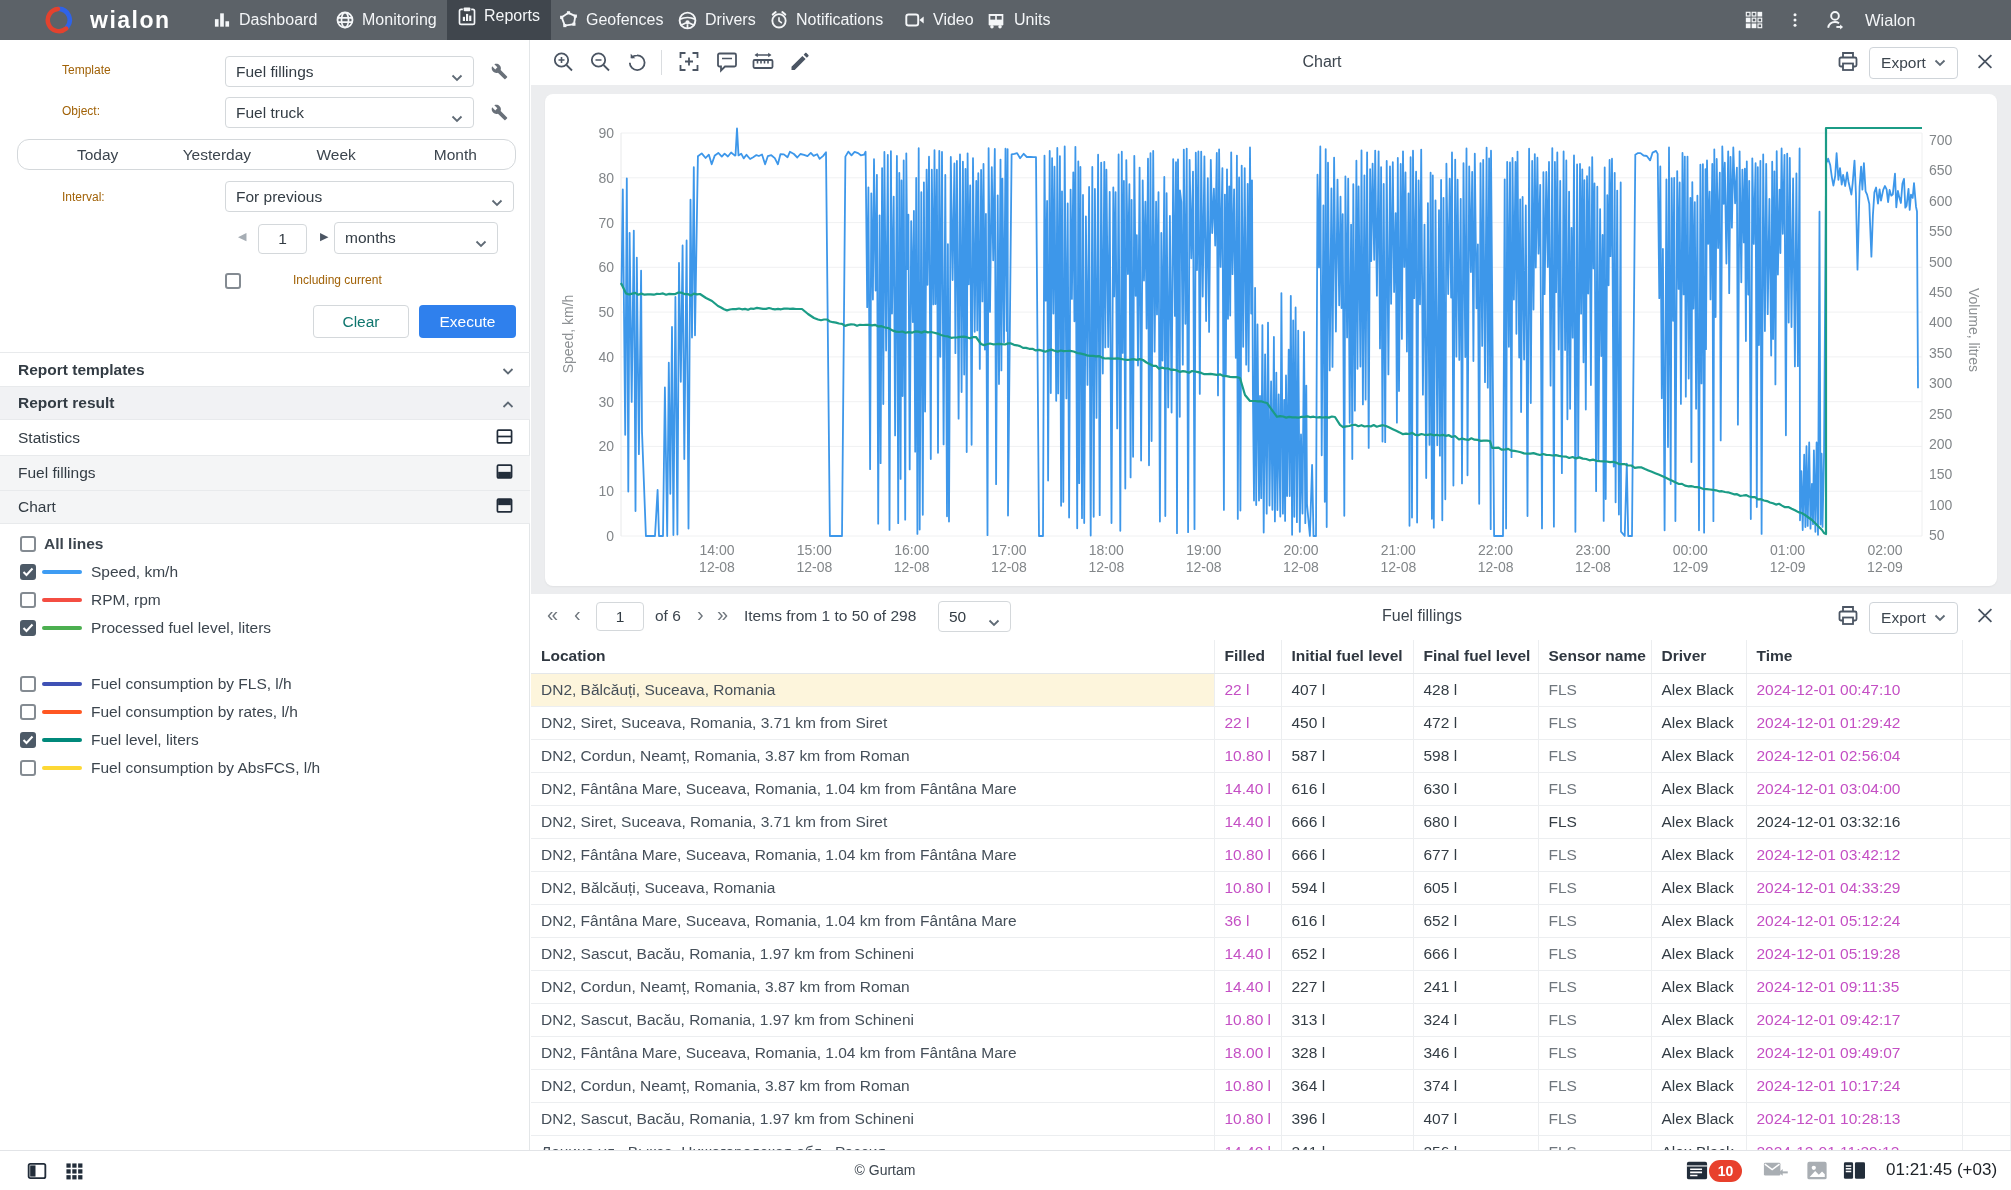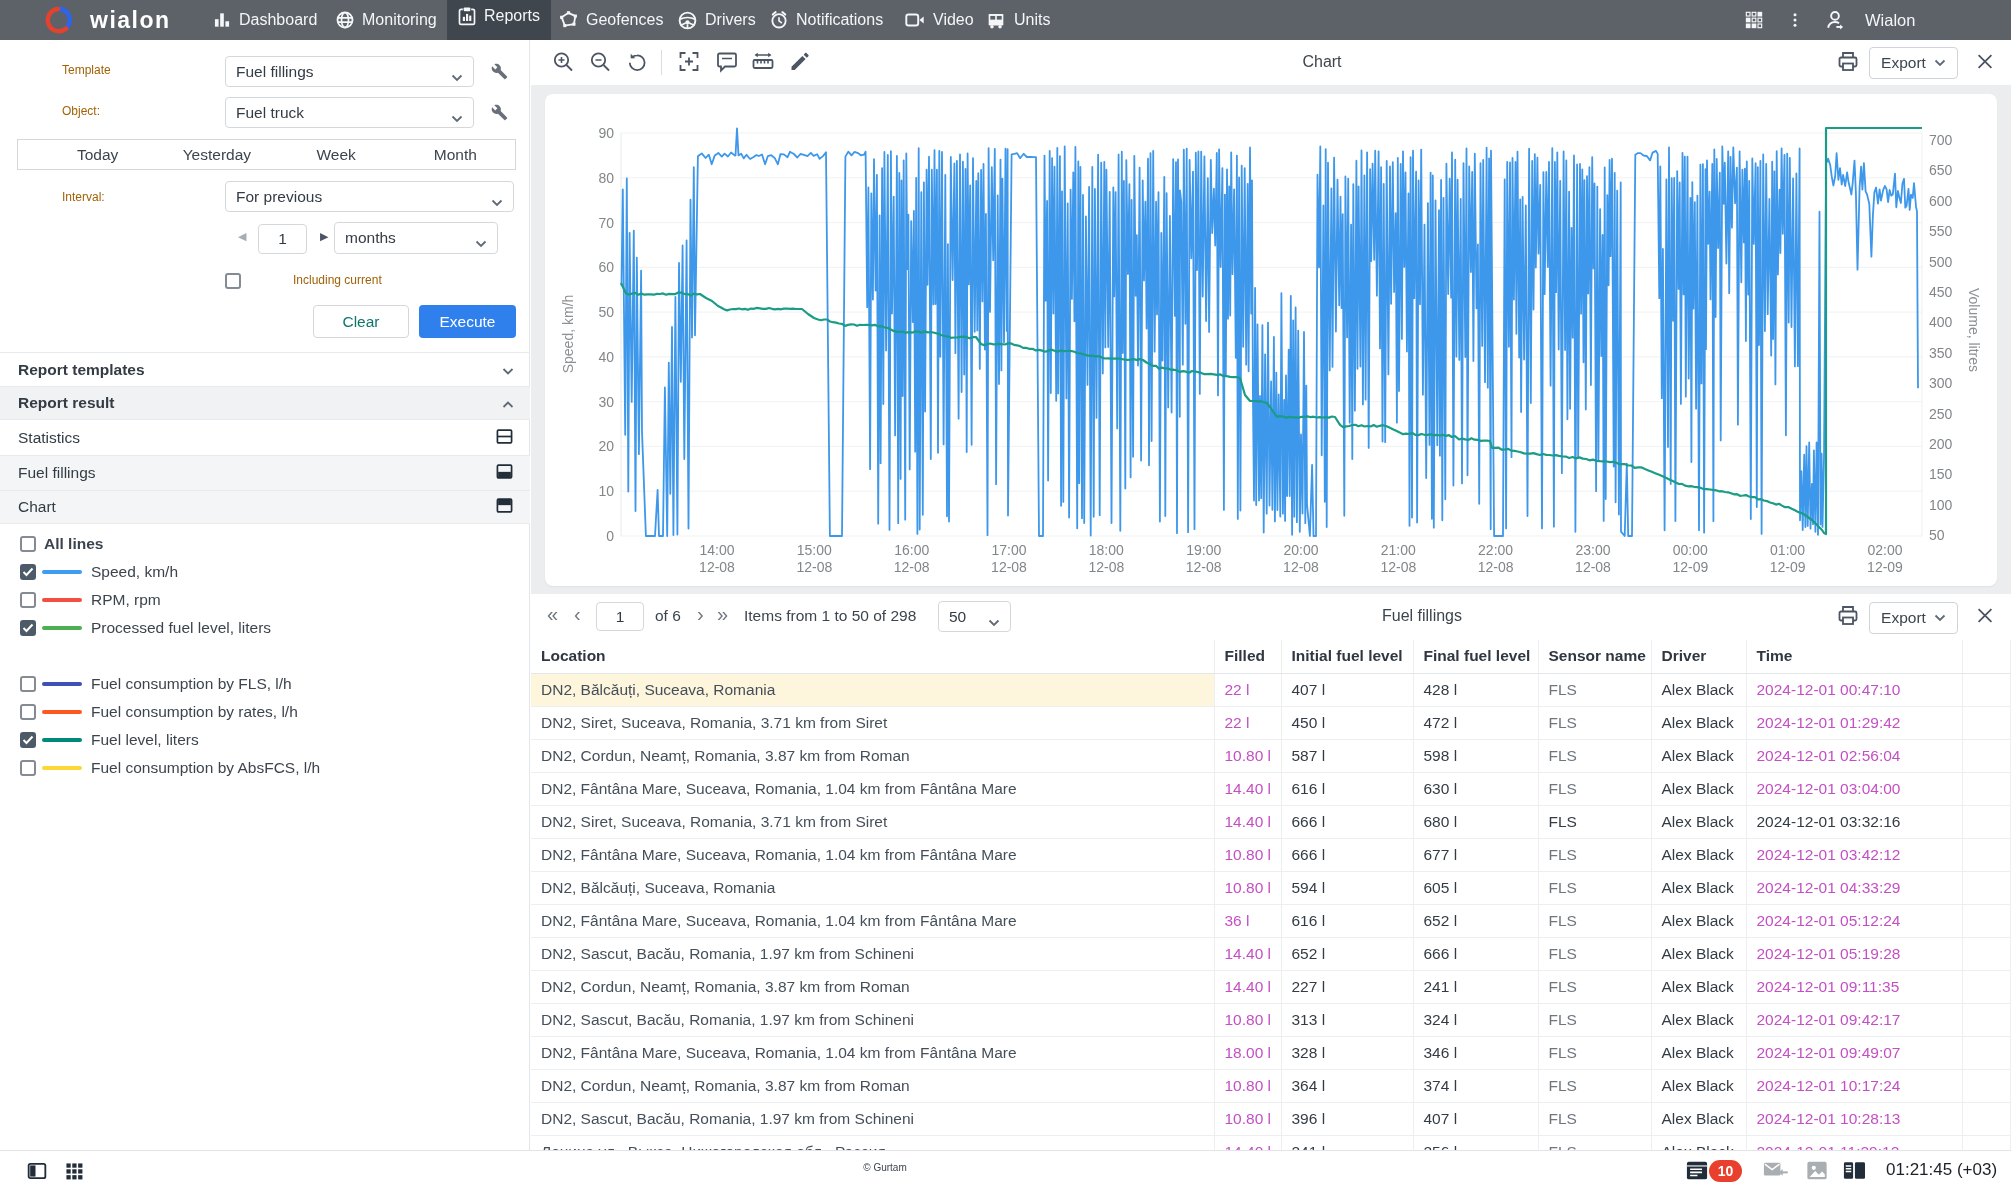--- a/index.html
+++ b/index.html
@@ -6,21 +6,21 @@
 .abs{position:absolute;}
 #nav{position:absolute;left:0;top:0;width:2011px;height:40px;background:#5c6268;color:#f4f6f8;}
 .nitem{position:absolute;top:0;height:40px;display:flex;align-items:center;gap:7px;font-size:16px;color:#f4f6f8;}
 .nitem svg{display:block;}
 #nav .active{background:#40464d;}
 #logo-text{font-size:23px;font-weight:bold;letter-spacing:1.5px;color:#fff;}
 #sidebar{position:absolute;left:0;top:40px;width:530px;height:1110px;background:#fff;border-right:1px solid #e3e6e8;}
 .lbl{position:absolute;left:18px;font-size:12px;color:#a16207;margin-left:44px;}
 .dd{position:absolute;background:#fff;border:1px solid #d4d8db;border-radius:4px;display:flex;align-items:center;padding:0 10px;font-size:15.5px;color:#333c44;}
 .dd .cv{position:absolute;right:10px;top:50%;margin-top:-4px;}
-.tabbar{position:absolute;left:17px;top:139px;width:499px;height:31px;border:1px solid #d4d8db;border-radius:0;display:flex;padding-left:20px;}
+.tabbar{position:absolute;left:17px;top:139px;width:499px;height:31px;border:1px solid #d4d8db;border-radius:12px;display:flex;padding-left:20px;}
 .tabbar div{flex:1;display:flex;align-items:center;justify-content:center;font-size:15.5px;color:#3c454e;}
 .cb{position:absolute;width:16px;height:16px;border:2px solid #848b92;border-radius:3px;background:#fff;}
 .btn{position:absolute;height:33px;border-radius:4px;display:flex;align-items:center;justify-content:center;font-size:15.5px;}
 .sec{position:absolute;left:0;width:530px;border-bottom:1px solid #e8eaec;display:flex;align-items:center;}
 .sec .t{margin-left:18px;font-size:15.5px;font-weight:bold;color:#333c44;}
 .secico{position:absolute;right:16px;top:50%;transform:translateY(-50%);}
 .lrow{position:absolute;left:0;width:530px;height:28px;display:flex;align-items:center;}
 .lrow .cbx{margin-left:20px;width:16px;height:16px;border:2px solid #848b92;border-radius:3px;flex:none;}
 .lrow .cbx.on{background:#4d5a67;border-color:#4d5a67;display:flex;align-items:center;justify-content:center;}
 .lrow .sw{width:40px;height:4px;border-radius:2px;margin-left:6px;flex:none;}
@@ -598,21 +598,21 @@
         <rect x="1.8" y="1.8" width="5.4" height="5.4" fill="#222d3a"></rect>
         <rect x="9.2" y="1.8" width="5.4" height="5.4" fill="#222d3a"></rect>
         <rect x="16.6" y="1.8" width="5.4" height="5.4" fill="#222d3a"></rect>
         <rect x="1.8" y="9.2" width="5.4" height="5.4" fill="#222d3a"></rect>
         <rect x="9.2" y="9.2" width="5.4" height="5.4" fill="#222d3a"></rect>
         <rect x="16.6" y="9.2" width="5.4" height="5.4" fill="#222d3a"></rect>
         <rect x="1.8" y="16.6" width="5.4" height="5.4" fill="#222d3a"></rect>
         <rect x="9.2" y="16.6" width="5.4" height="5.4" fill="#222d3a"></rect>
         <rect x="16.6" y="16.6" width="5.4" height="5.4" fill="#222d3a"></rect>
       </svg></div>
-    <div class="abs" style="left:885px;top:11px;transform:translateX(-50%);font-size:10px;color:#3c454e;">© Gurtam</div>
+    <div class="abs" style="left:885px;top:11px;transform:translateX(-50%);font-size:14px;color:#3c454e;">© Gurtam</div>
     <div class="abs" style="left:1684px;top:9px;"><svg class="" width="26" height="22" viewBox="0 0 24 24">
         <rect x="1" y="2" width="22" height="19" rx="2" fill="#222d3a"></rect>
         <path d="M4.5 10h13M4.5 13.5h13M4.5 17h8" stroke="#fff" stroke-width="1.7"></path>
         <path d="M1 6.5h22" stroke="#fff" stroke-width="1.2"></path>
       </svg></div>
     <div class="abs" style="left:1709px;top:9px;width:33px;height:22px;background:#e8402c;border-radius:11px;color:#fff;font-size:14px;font-weight:bold;display:flex;align-items:center;justify-content:center;">10</div>
     <div class="abs" style="left:1760px;top:9px;"><svg class="" width="28" height="22" viewBox="0 0 24 24">
         <rect x="1" y="3" width="18" height="14" rx="1.5" fill="#a9aeb3"></rect>
         <path d="M2 4.5 10 10.5 18 4.5" stroke="#fff" stroke-width="1.6" fill="none"></path>
         <path d="M27 13.5h-7.5" stroke="#a9aeb3" stroke-width="2.2"></path>

